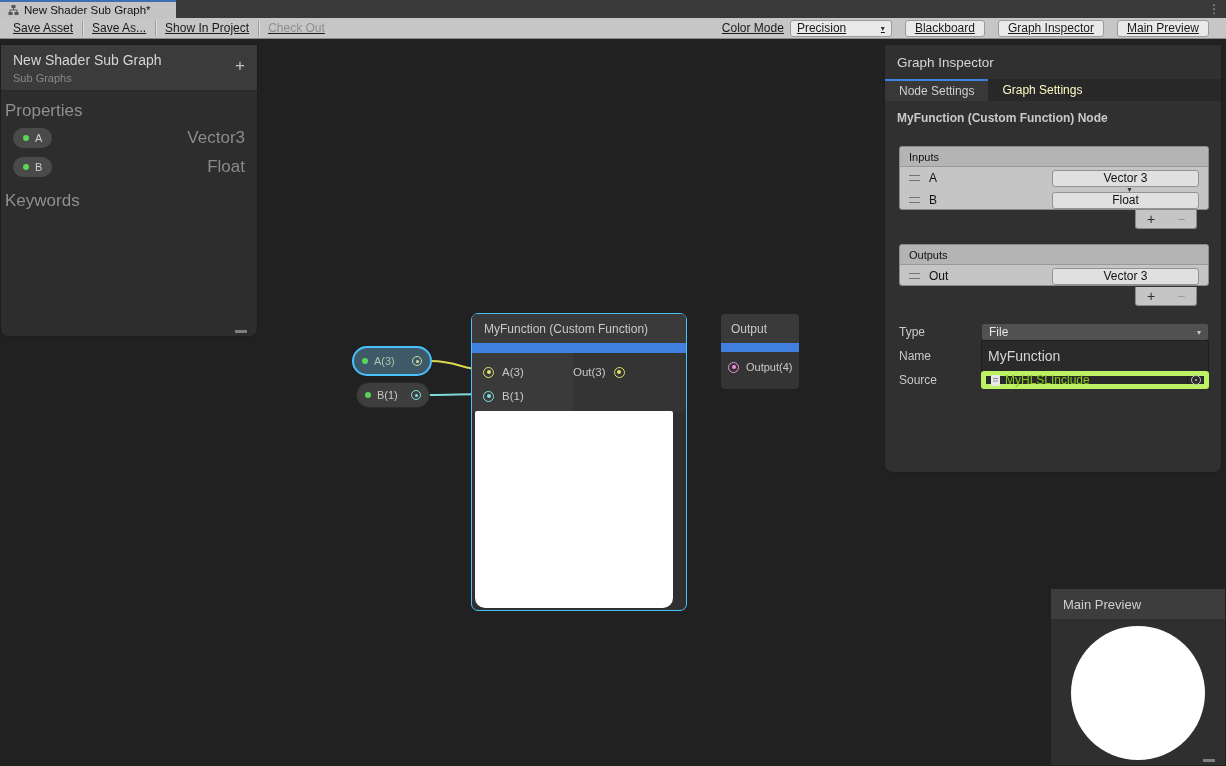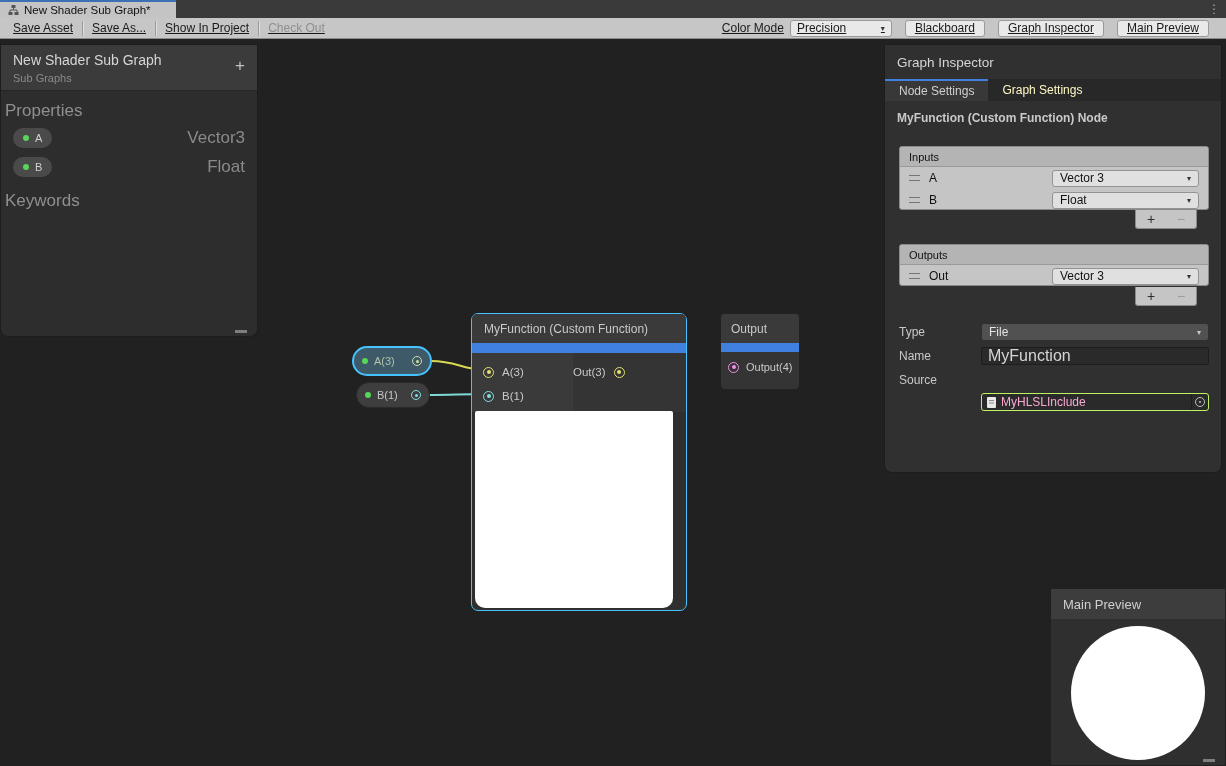--- a/index.html
+++ b/index.html
@@ -95,34 +95,34 @@
   .gi-tab.inactive { color:#fef9c3; }
   .gi-heading { position:absolute; left:12px; top:66px; font-size:12px; font-weight:bold; color:#C9C9C9; }
 
   .ulist { position:absolute; left:14px; right:12px; background:#C5C5C5; border:1px solid #8A8A8A; border-radius:3px; }
   .ulist-header { height:20px; background:#B4B4B4; border-bottom:1px solid #999; border-radius:2px 2px 0 0;
                   display:flex; align-items:center; padding:0 9px; font-size:11px; color:#111; }
   .ulist-row { height:22px; display:flex; align-items:center; padding:0 9px; gap:9px; }
   .drag-handle { width:11px; height:6px; border-top:1.5px solid #757575; border-bottom:1.5px solid #757575; cursor:grab; flex:none; }
   .row-name { font-size:12px; color:#111; }
   .row-dd { margin-left:auto; width:147px; height:17px; background:#E0E0E0; border:1px solid #939393; border-radius:3px;
-            display:flex; align-items:center; justify-content:space-between; padding:0 7px; font-size:12px; color:#111; cursor:pointer; }
+            display:flex; align-items:center; justify-content:space-between; padding:0 7px; font-size:12px; color:#111; cursor:pointer;flex-direction:column; }
   .ulist-footer { position:absolute; right:24px; width:62px; height:19px; background:#C5C5C5; border:1px solid #8A8A8A;
                   border-top:none; border-radius:0 0 3px 3px; display:flex; align-items:center; justify-content:space-around; }
   .uf-btn { font-size:14px; color:#2E2E2E; line-height:1; cursor:pointer; }
   .uf-btn.disabled { color:#9A9A9A; }
 
   .gi-field-row { position:absolute; left:0; width:100%; height:19px; }
   .gi-label { position:absolute; left:14px; top:2px; font-size:12px; color:#C9C9C9; }
   .gi-control { position:absolute; left:96px; right:12px; height:18px; border-radius:3px; display:flex; align-items:center; font-size:12px; }
   .gi-dd { background:#515151; border:1px solid #303030; color:#E4E4E4; justify-content:space-between; padding:0 7px; cursor:pointer; }
   .gi-dd .dd-arrow { color:#C8C8C8; }
-  .gi-input { background:#2A2A2A; border:1px solid #1D1D1D; color:#D6D6D6; padding:0 6px; width:100%; height:18px;
-              font-size:16px; font-family:"Liberation Sans",sans-serif; border-radius:2px; }
-  .gi-obj { background:#2A2A2A; border:1px solid #bef264; color:#f9a8d4; padding:0 0 0 5px; gap:5px; cursor:pointer;margin-top:22px; }
+  .gi-input { background:#2A2A2A; border:1px solid #1D1D1D; color:#D6D6D6; padding:0 6px; width:100%; height:32px;
+              font-size:14px; font-family:"Liberation Sans",sans-serif; border-radius:2px; }
+  .gi-obj { background:#2A2A2A; border:5px solid #bef264; color:#84cc16; padding:0 0 0 5px; gap:5px; cursor:pointer; }
   .obj-picker { margin-left:auto; width:17px; height:100%; border-left:1px solid #1D1D1D; display:flex;
                 align-items:center; justify-content:center; cursor:pointer; }
   .picker-ring { width:10px; height:10px; border:1.2px solid #BDBDBD; border-radius:50%; position:relative; }
   .picker-ring::after { content:""; position:absolute; inset:3px; border-radius:50%; background:#BDBDBD; }
 
   
   .mainpreview { position:absolute; left:1050px; top:588px; width:176px; height:178px; background:#2F2F2F; border:1px solid #202020; }
   .mp-header { height:30px; background:#3D3D3D; display:flex; align-items:center; padding:0 12px; font-size:13px; color:#CFCFCF; }
   .mp-sphere { width:134px; height:134px; border-radius:50%; background:#FFFFFF; margin:7px auto 0; }
 </style>

